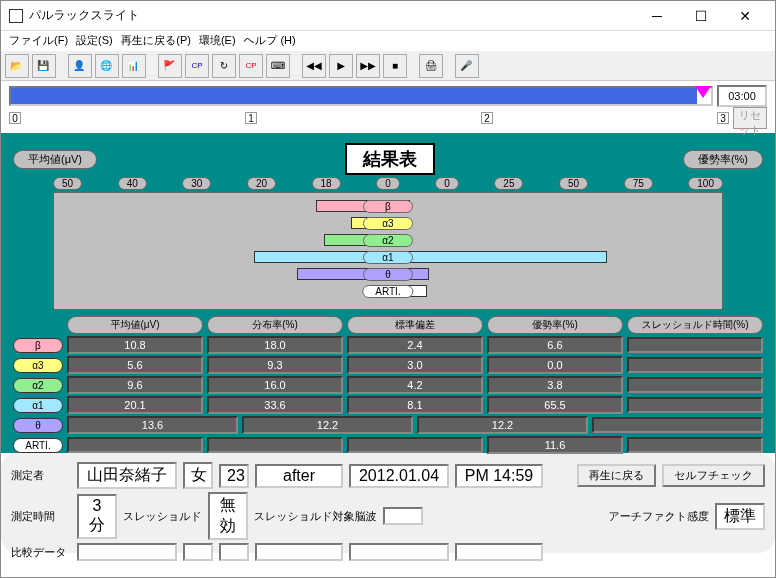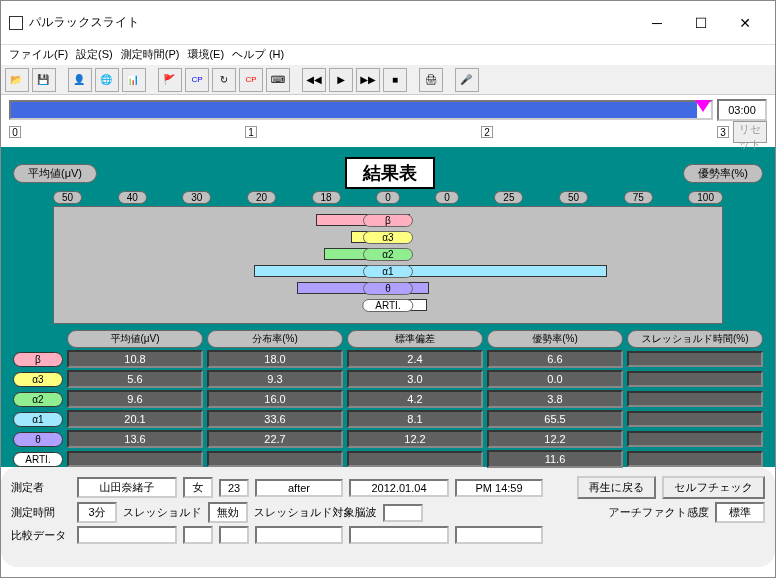--- a/index.html
+++ b/index.html
@@ -1,17 +1,17 @@
 <!DOCTYPE html>
 <html><head>
 <meta charset="utf-8">
 <style>
 * { box-sizing: border-box; margin: 0; padding: 0; }
 body { font-family: "MS Gothic", "Meiryo", sans-serif; font-size: 12px; background: #fff; width: 776px; height: 578px; overflow: hidden; border: 1px solid #888; }
-.titlebar { height: 44px; display: flex; align-items: center; padding: 0 8px; background: #fff; border-bottom: 1px solid #ddd; }
+.titlebar { height: 30px; display: flex; align-items: center; padding: 0 8px; background: #fff; border-bottom: 1px solid #ddd; }
 .titlebar-icon { width: 14px; height: 14px; border: 1px solid #333; margin-right: 6px; }
 .titlebar-title { flex: 1; font-size: 12px; }
 .win-btn { width: 44px; height: 28px; display: flex; align-items: center; justify-content: center; font-size: 14px; }
 .menubar { height: 20px; display: flex; gap: 8px; padding: 2px 8px; font-size: 11px; }
 .menubar span { cursor: default; }
 .toolbar { height: 30px; display: flex; align-items: center; gap: 3px; padding: 2px 4px; border-bottom: 1px solid #ccc; background: #f0f0f0; }
 .tbtn { width: 24px; height: 24px; border: 1px solid #aaa; background: #eee; display: flex; align-items: center; justify-content: center; font-size: 10px; }
 .tsep { width: 6px; }
 .progress-area { padding: 4px 8px; }
 .progress-bar { height: 20px; border: 2px inset #ccc; background: #fff; position: relative; }
@@ -41,39 +41,39 @@
 .c-arti { background: #fff; }
 .table-area { margin-top: 6px; }
 .tbl-header-row, .tbl-row { display: flex; gap: 4px; margin: 2px 0; align-items: center; }
 .row-label { width: 50px; border-radius: 10px; border: 1px solid #333; text-align: center; font-size: 10px; padding: 1px 0; }
 .cell-hdr { flex: 1; background: #c0c0c0; border: 1px solid #666; border-radius: 10px; text-align: center; font-size: 10px; padding: 1px 0; }
 .cell { flex: 1; background: #606060; color: #fff; border: 2px inset #888; text-align: center; font-size: 11px; padding: 1px 0; }
 .cell-empty { flex: 1; background: #606060; border: 2px inset #888; padding: 1px 0; min-height: 16px; }
 .info-area { background: #f0f0f0; padding: 6px 10px; height: 100px; border-radius: 16px; }
 .info-row { display: flex; align-items: center; gap: 6px; margin: 3px 0; font-size: 11px; }
 .info-label { width: 60px; }
-.info-field { border: 2px inset #ccc; background: #fff; padding: 1px 6px; text-align: center; min-height: 18px; font-size: 11px; }
+.info-field { border: 2px inset #ccc; background: #fff; padding: 1px 6px; text-align: center; min-height: 18px; font-size: 16px; }
 .info-btn { border: 2px outset #ccc; background: #eee; padding: 2px 10px; font-size: 11px; }
 .w30{width:30px}.w50{width:50px}.w60{width:40px}.w80{width:88px}.w100{width:100px}
 </style>
 </head>
 <body>
 
 <div class="titlebar">
   <div class="titlebar-icon"></div>
   <div class="titlebar-title">パルラックスライト</div>
   <div class="win-btn">─</div>
   <div class="win-btn">☐</div>
   <div class="win-btn">✕</div>
 </div>
 
 <div class="menubar">
   <span>ファイル(F)</span>
   <span>設定(S)</span>
-  <span>測定時間(P)</span>
+  <span>再生に戻る(P)</span>
   <span>環境(E)</span>
   <span>ヘルプ (H)</span>
 </div>
 
 <div class="toolbar">
   <div class="tbtn">📂</div>
   <div class="tbtn">💾</div>
   <div class="tsep"></div>
   <div class="tbtn">👤</div>
   <div class="tbtn">🌐</div>
@@ -203,21 +203,20 @@
           <div class="row-label c-a1">α1</div>
           <div class="cell">20.1</div>
           <div class="cell">33.6</div>
           <div class="cell">8.1</div>
           <div class="cell">65.5</div>
           <div class="cell-empty"></div>
         </div>
         <div class="tbl-row">
           <div class="row-label c-theta">θ</div>
           <div class="cell">13.6</div>
-          <div class="cell">22.7</div>
           <div class="cell">12.2</div>
           <div class="cell">12.2</div>
           <div class="cell-empty"></div>
         </div>
         <div class="tbl-row">
           <div class="row-label c-arti">ARTI.</div>
           <div class="cell-empty"></div>
           <div class="cell-empty"></div>
           <div class="cell-empty"></div>
           <div class="cell">11.6</div>

